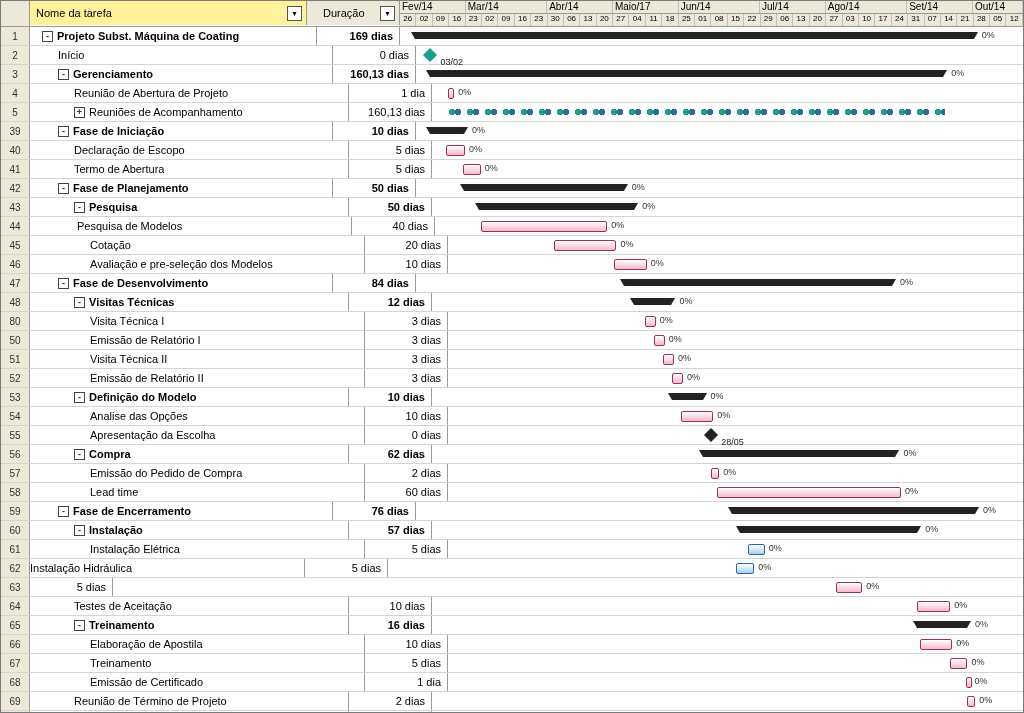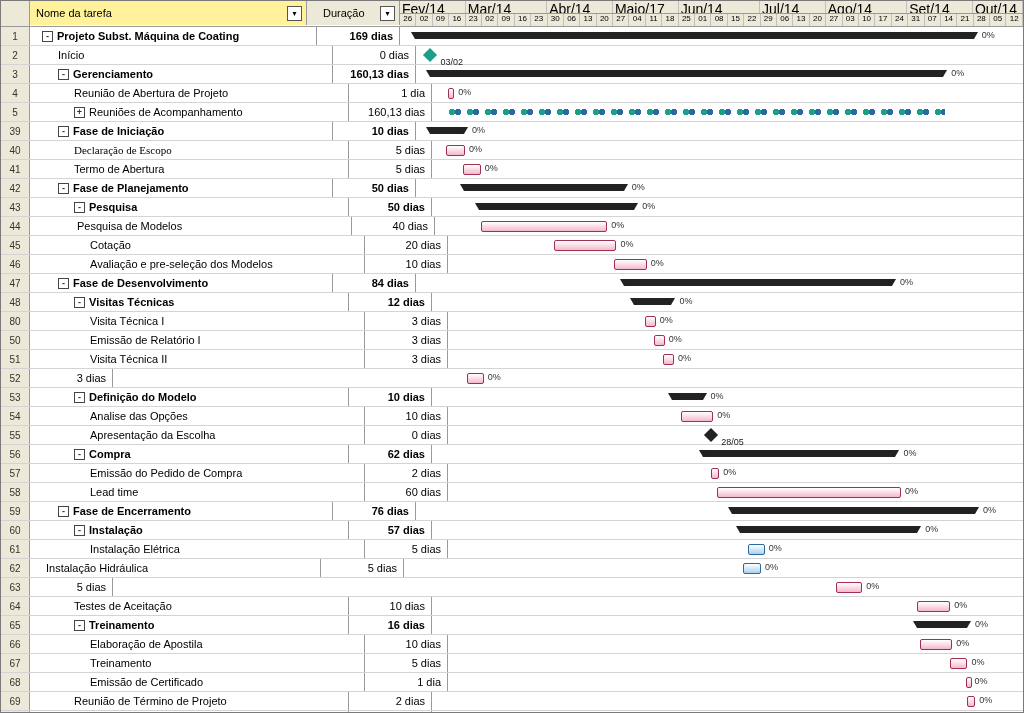--- a/index.html
+++ b/index.html
@@ -4,21 +4,21 @@
 <style>
 html,body{margin:0;padding:0;font-family:"Segoe UI",Tahoma,sans-serif;font-size:11px;color:#000;background:#fff}
 #app{display:flex;flex-direction:column;width:1024px;height:713px;border:1px solid #7a7a7a;box-sizing:border-box}
 .hdr-row{display:flex;border-bottom:1px solid #9a9a9a}
 .hdr-num{width:28px;border-right:1px solid #9a9a9a;background:#ece9d8}
 .hdr-name{flex:0 0 270px;height:24px;background:#fff29a;border-right:1px solid #9a9a9a;display:flex;align-items:center;padding-left:6px;font-weight:normal;position:relative}
 .hdr-dur{flex:0 0 76px;height:24px;background:#ece9d8;border-right:1px solid #9a9a9a;display:flex;align-items:center;padding-left:16px;position:relative}
 .drop{position:absolute;right:4px;top:5px;width:13px;height:13px;border:1px solid #555;background:#fff;display:flex;align-items:center;justify-content:center;font-size:8px}
 .hdr-tl{flex:1;background:#ece9d8;position:relative;overflow:hidden}
 .tl-months{display:flex;height:12px;border-bottom:1px solid #9a9a9a}
-.tl-m{flex:1;border-right:1px solid #c0c0c0;font-size:14px;padding-left:2px;white-space:nowrap;overflow:hidden}
+.tl-m{flex:1;border-right:1px solid #c0c0c0;font-size:10px;padding-left:2px;white-space:nowrap;overflow:hidden}
 .tl-days{display:flex;height:12px}
 .tl-d{flex:1;border-right:1px solid #c0c0c0;font-size:8px;text-align:center;white-space:nowrap;overflow:hidden}
 .body{flex:1;overflow:hidden}
 .row{display:flex;height:18px;border-bottom:1px solid #d4d4d4}
 .c-num{width:28px;border-right:1px solid #9a9a9a;background:#ece9d8;display:flex;align-items:center;justify-content:center;font-size:10px;color:#333}
 .c-name{flex:0 0 270px;border-right:1px solid #9a9a9a;display:flex;align-items:center;padding-right:4px;white-space:nowrap;overflow:hidden}
 .outline{display:inline-block;width:9px;height:9px;border:1px solid #444;margin-right:4px;text-align:center;line-height:8px;font-size:9px;font-weight:bold;color:#333;background:#fff}
 .c-dur{flex:0 0 76px;border-right:1px solid #9a9a9a;display:flex;align-items:center;justify-content:flex-end;padding-right:6px}
 .c-gantt{flex:1;position:relative;background:#fff}
 .bold{font-weight:bold}
@@ -167,21 +167,21 @@
           <span class="bold">Fase de Iniciação</span>
         </div>
         <div class="c-dur bold">10 dias</div>
         <div class="c-gantt">
           <div class="sum" style="left: 2.36842%; width: 5.52632%;"></div>
           <div class="pct" style="left: calc(7.89474% + 8px);">0%</div>
         </div>
       </div>
       <div class="row">
         <div class="c-num">40</div>
-        <div class="c-name" style="padding-left: 44px; font-family: Liberation Serif, serif;">
+        <div class="c-name" style="padding-left: 44px;">
           <span>Declaração de Escopo</span>
         </div>
         <div class="c-dur">5 dias</div>
         <div class="c-gantt">
           <div class="task" style="left: 2.36842%; width: 2.89474%;"></div>
           <div class="pct" style="left: calc(5.26316% + 6px);">0%</div>
         </div>
       </div>
       <div class="row">
         <div class="c-num">41</div>
@@ -303,20 +303,23 @@
           <span>Visita Técnica II</span>
         </div>
         <div class="c-dur">3 dias</div>
         <div class="c-gantt">
           <div class="task" style="left: 37.3684%; width: 1.57895%;"></div>
           <div class="pct" style="left: calc(38.9474% + 6px);">0%</div>
         </div>
       </div>
       <div class="row">
         <div class="c-num">52</div>
+        <div class="c-name" style="padding-left: 60px;">
+          <span>Emissão de Relatório II</span>
+        </div>
         <div class="c-dur">3 dias</div>
         <div class="c-gantt">
           <div class="task" style="left: 38.9474%; width: 1.57895%;"></div>
           <div class="pct" style="left: calc(40.5263% + 6px);">0%</div>
         </div>
       </div>
       <div class="row">
         <div class="c-num">53</div>
         <div class="c-name" style="padding-left: 44px;">
           <span class="outline">-</span>
@@ -414,21 +417,21 @@
           <span>Instalação Elétrica</span>
         </div>
         <div class="c-dur">5 dias</div>
         <div class="c-gantt">
           <div class="task blue" style="left: 52.1053%; width: 2.63158%;"></div>
           <div class="pct" style="left: calc(54.7368% + 6px);">0%</div>
         </div>
       </div>
       <div class="row">
         <div class="c-num">62</div>
-        <div class="c-name" style=" margin-left: 16px;">
+        <div class="c-name" style="">
           <span>Instalação Hidráulica</span>
         </div>
         <div class="c-dur">5 dias</div>
         <div class="c-gantt">
           <div class="task blue" style="left: 54.7368%; width: 2.63158%;"></div>
           <div class="pct" style="left: calc(57.3684% + 6px);">0%</div>
         </div>
       </div>
       <div class="row">
         <div class="c-num">63</div>

